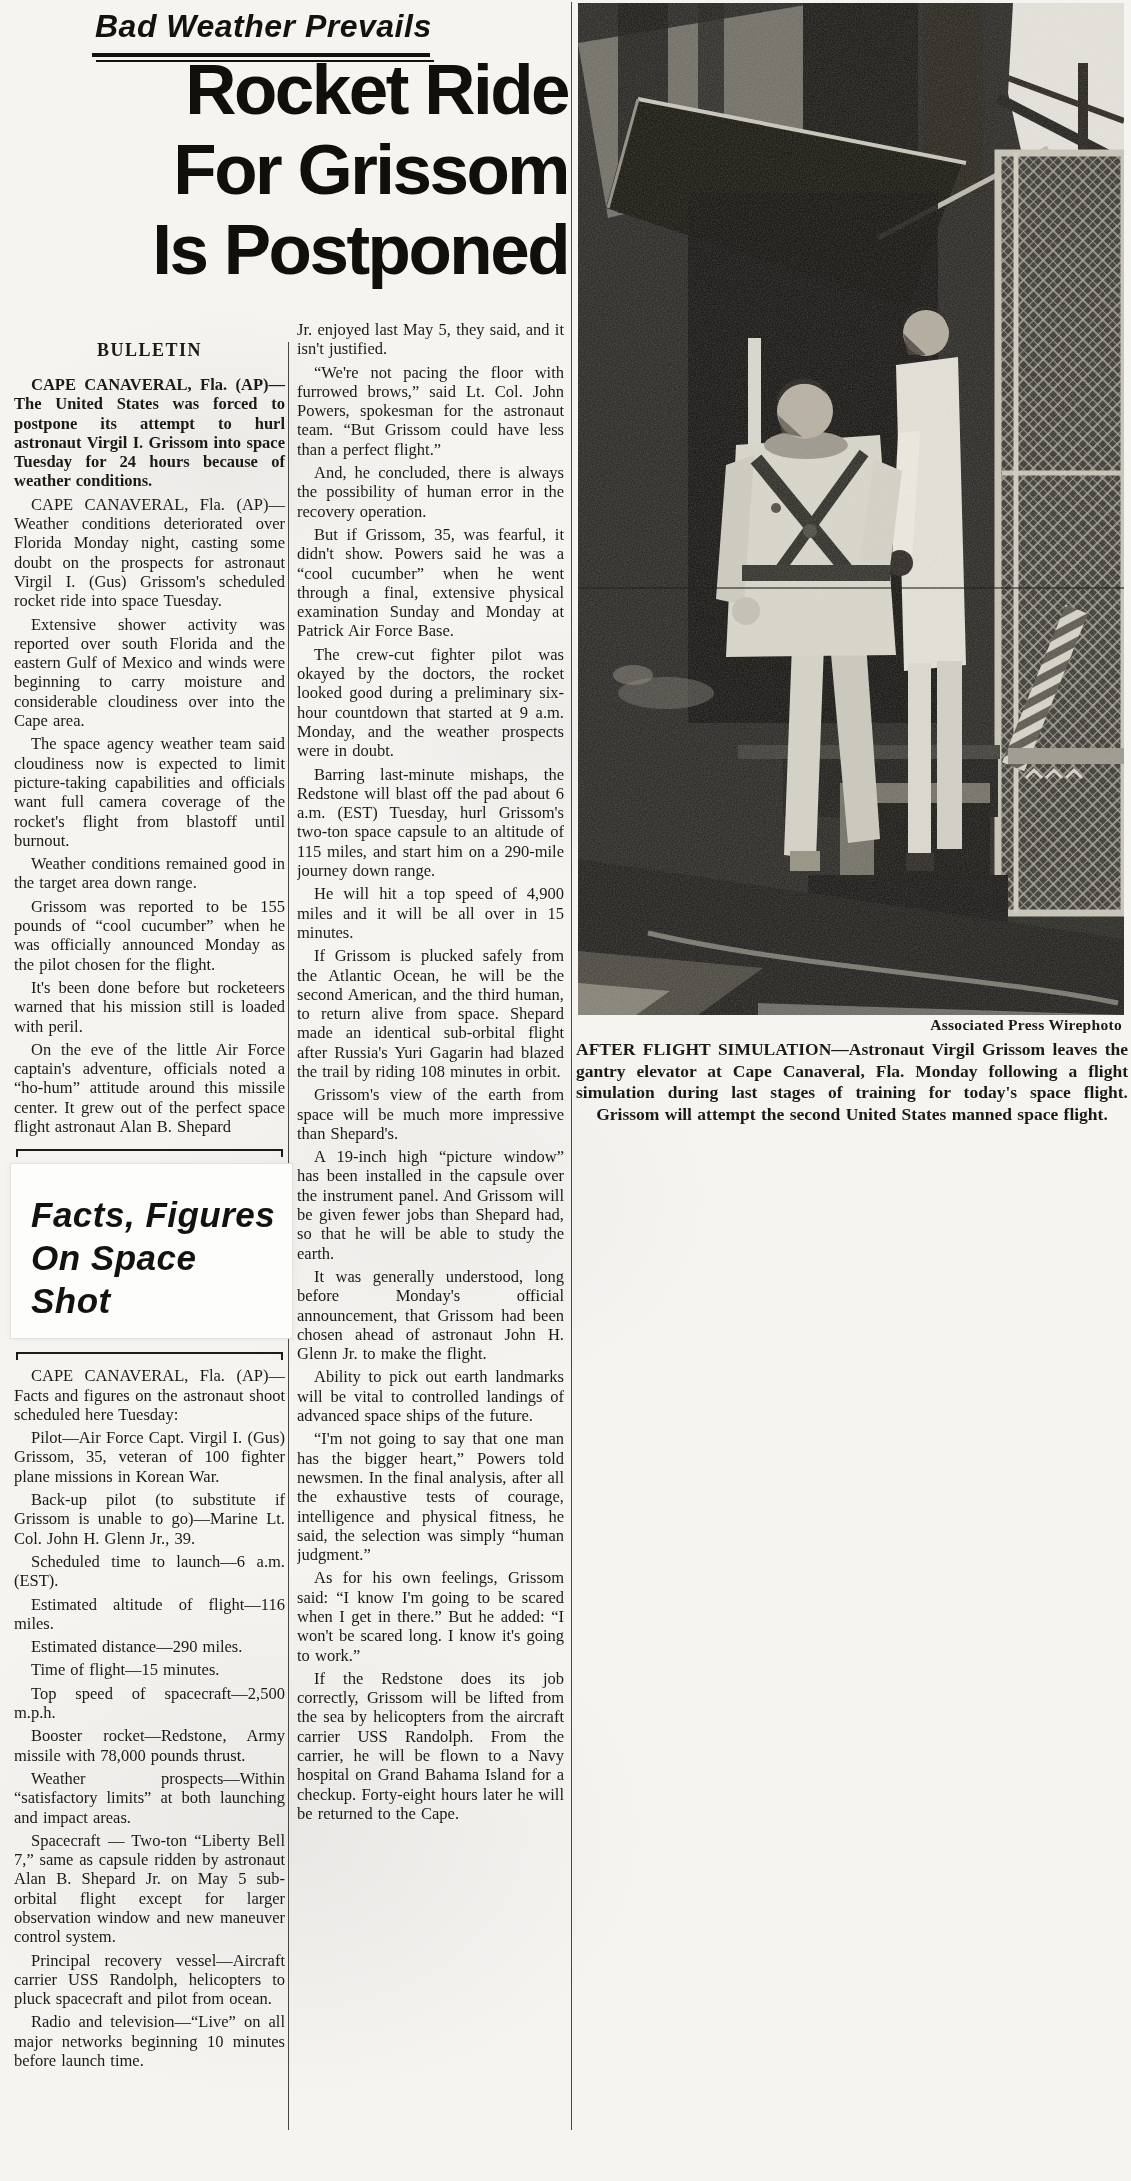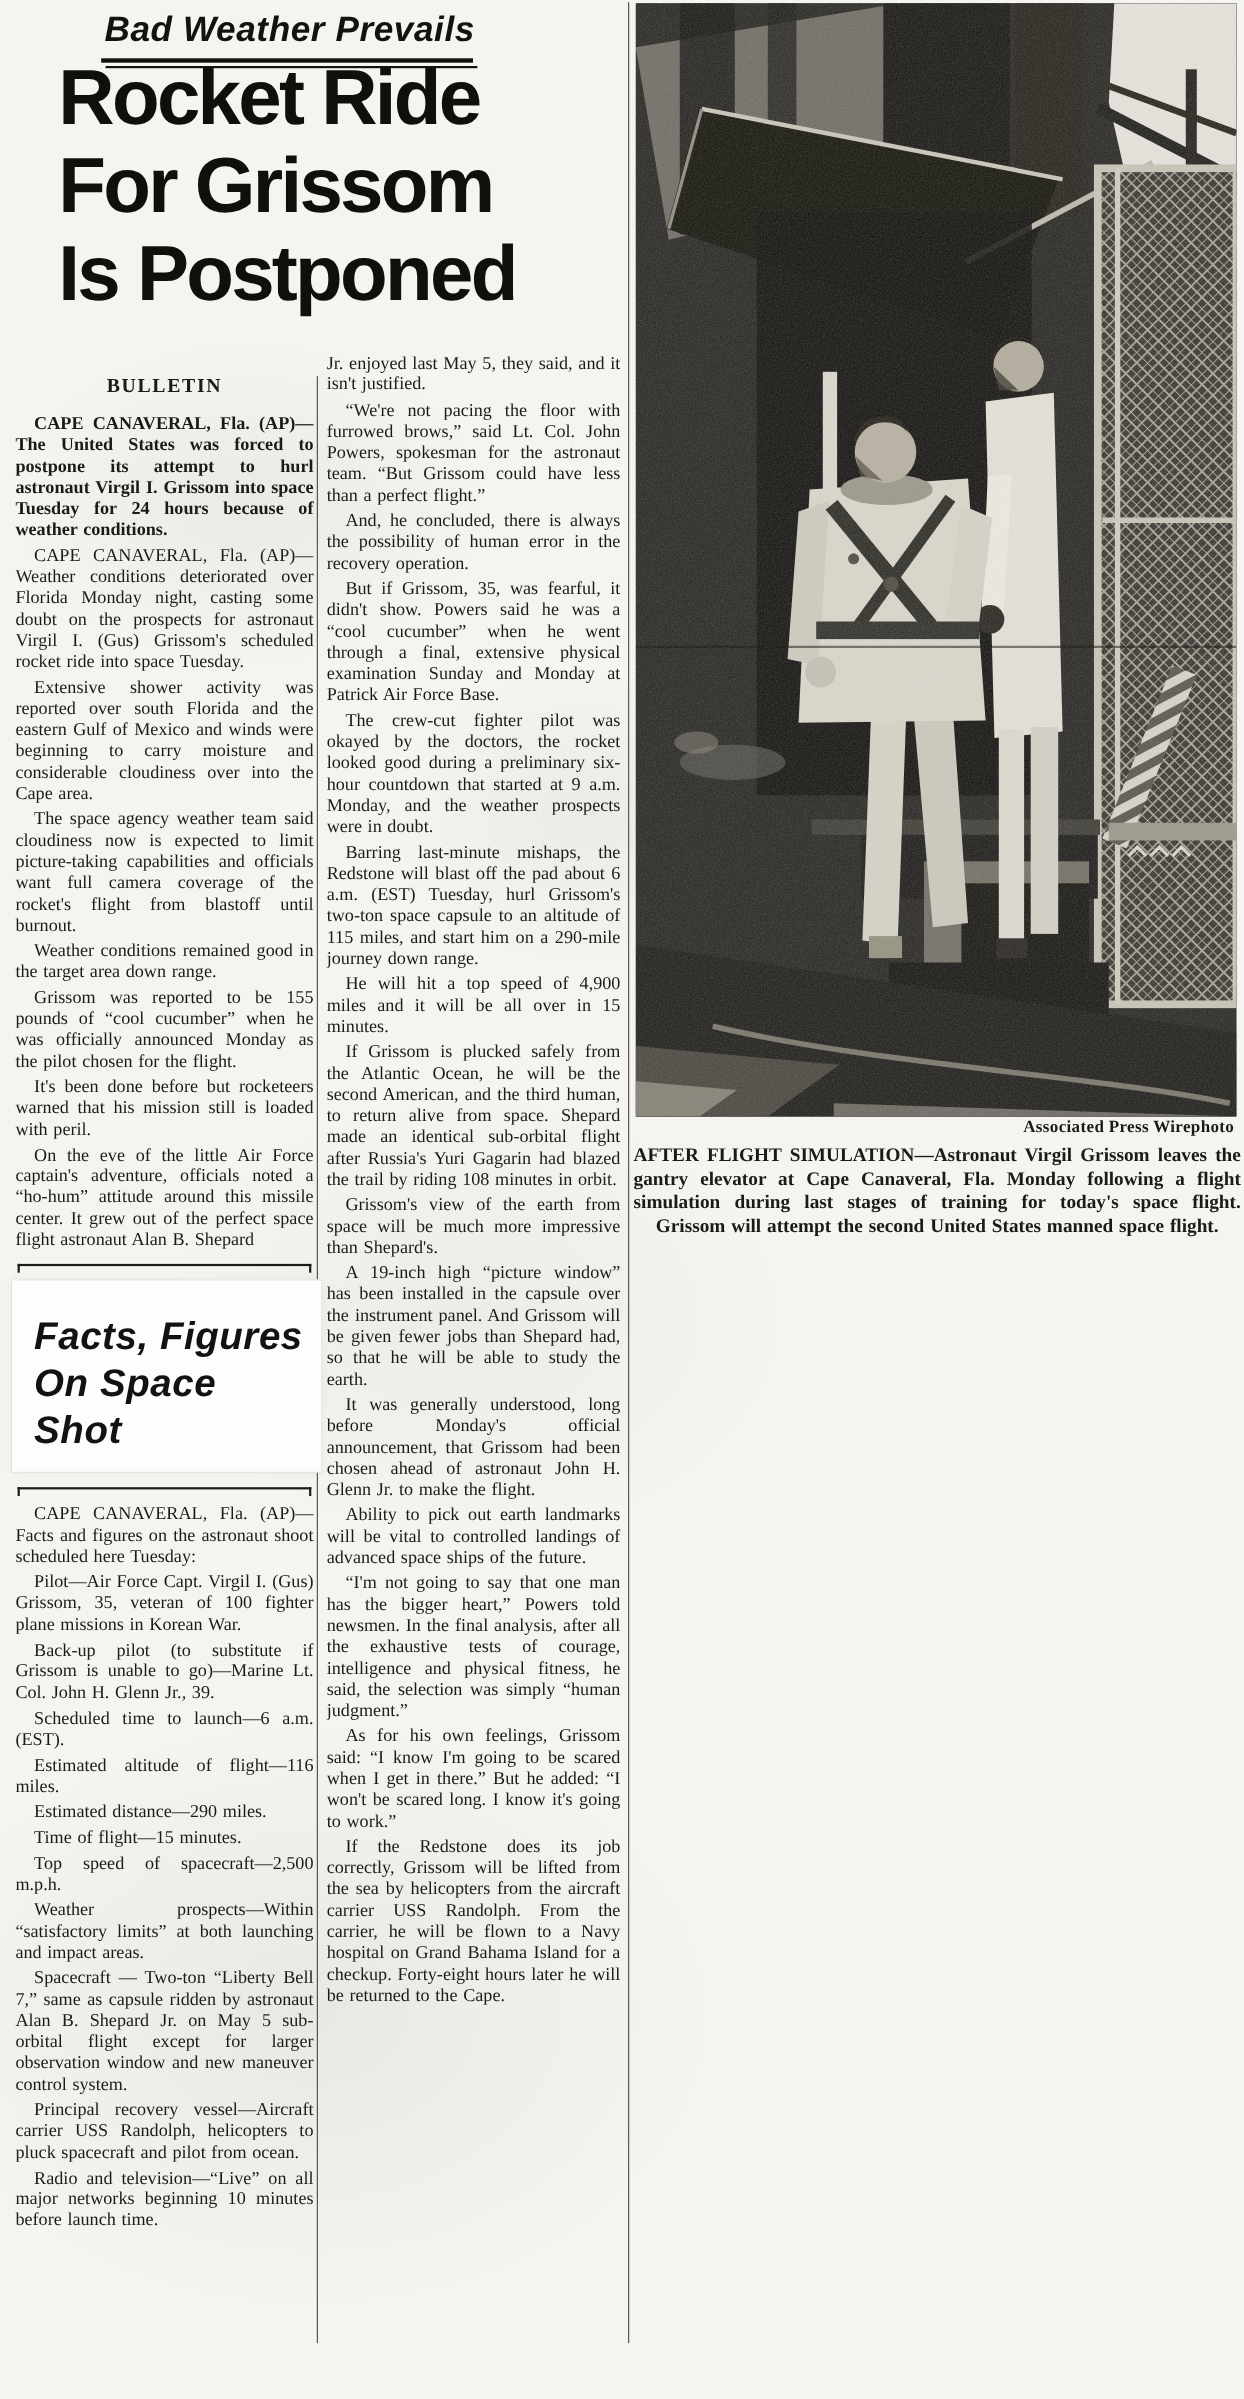--- a/index.html
+++ b/index.html
@@ -19,21 +19,21 @@
     font-family:"Liberation Sans", sans-serif; font-style:italic; font-weight:700;
     font-size:32px; letter-spacing:0.5px; color:#14120f; white-space:nowrap;
   }
   .kicker-rule { position:absolute; left:92px; top:53px; width:338px; height:4px; background:#14120f; }
   .kicker-rule::after { content:""; position:absolute; left:4px; right:-4px; top:7px; height:2px; background:#14120f; }
   .headline {
     position:absolute; left:53px; top:50px; width:515px; margin:0;
     font-family:"Liberation Sans", sans-serif; font-weight:700;
     font-size:71px; line-height:80px; letter-spacing:-2.5px; color:#110f0c;
   }
-  .headline span { display:block; }
+  .headline span { display:block;text-align:right; }
   
   .vrule { position:absolute; width:1px; background:#4a4742; }
   .vrule-a { left:288px; top:342px; height:1788px; }
   .vrule-b { left:571px; top:2px;  height:2128px; }
   .hrule { position:relative; height:2px; background:#1d1b18; margin:13px 2px 12px 2px; }
   .hrule::before, .hrule::after { content:""; position:absolute; top:0; width:2px; height:8px; background:#1d1b18; }
   .hrule::before { left:0; } .hrule::after { right:0; }
   
   .col p {
     margin:0 0 4px 0; font-size:16.5px; line-height:19.3px;
@@ -214,20 +214,21 @@
     <div class="hrule"></div>
 
     <p>CAPE CANAVERAL, Fla. (AP)—Facts and figures on the astronaut shoot scheduled here Tuesday:</p>
     <p>Pilot—Air Force Capt. Virgil I. (Gus) Grissom, 35, veteran of 100 fighter plane missions in Korean War.</p>
     <p>Back-up pilot (to substitute if Grissom is unable to go)—Marine Lt. Col. John H. Glenn Jr., 39.</p>
     <p>Scheduled time to launch—6 a.m. (EST).</p>
     <p>Estimated altitude of flight—116 miles.</p>
     <p>Estimated distance—290 miles.</p>
     <p>Time of flight—15 minutes.</p>
     <p>Top speed of spacecraft—2,500 m.p.h.</p>
+    <p>Booster rocket—Redstone, Army missile with 78,000 pounds thrust.</p>
     <p>Weather prospects—Within “satisfactory limits” at both launching and impact areas.</p>
     <p>Spacecraft — Two-ton “Liberty Bell 7,” same as capsule ridden by astronaut Alan B. Shepard Jr. on May 5 sub-orbital flight except for larger observation window and new maneuver control system.</p>
     <p>Principal recovery vessel—Aircraft carrier USS Randolph, helicopters to pluck spacecraft and pilot from ocean.</p>
     <p>Radio and television—“Live” on all major networks beginning 10 minutes before launch time.</p>
   </div>
 
   <div class="col col2">
     <p class="no-indent">Jr. enjoyed last May 5, they said, and it isn't justified.</p>
     <p>“We're not pacing the floor with furrowed brows,” said Lt. Col. John Powers, spokesman for the astronaut team. “But Grissom could have less than a perfect flight.”</p>
     <p>And, he concluded, there is always the possibility of human error in the recovery operation.</p>

